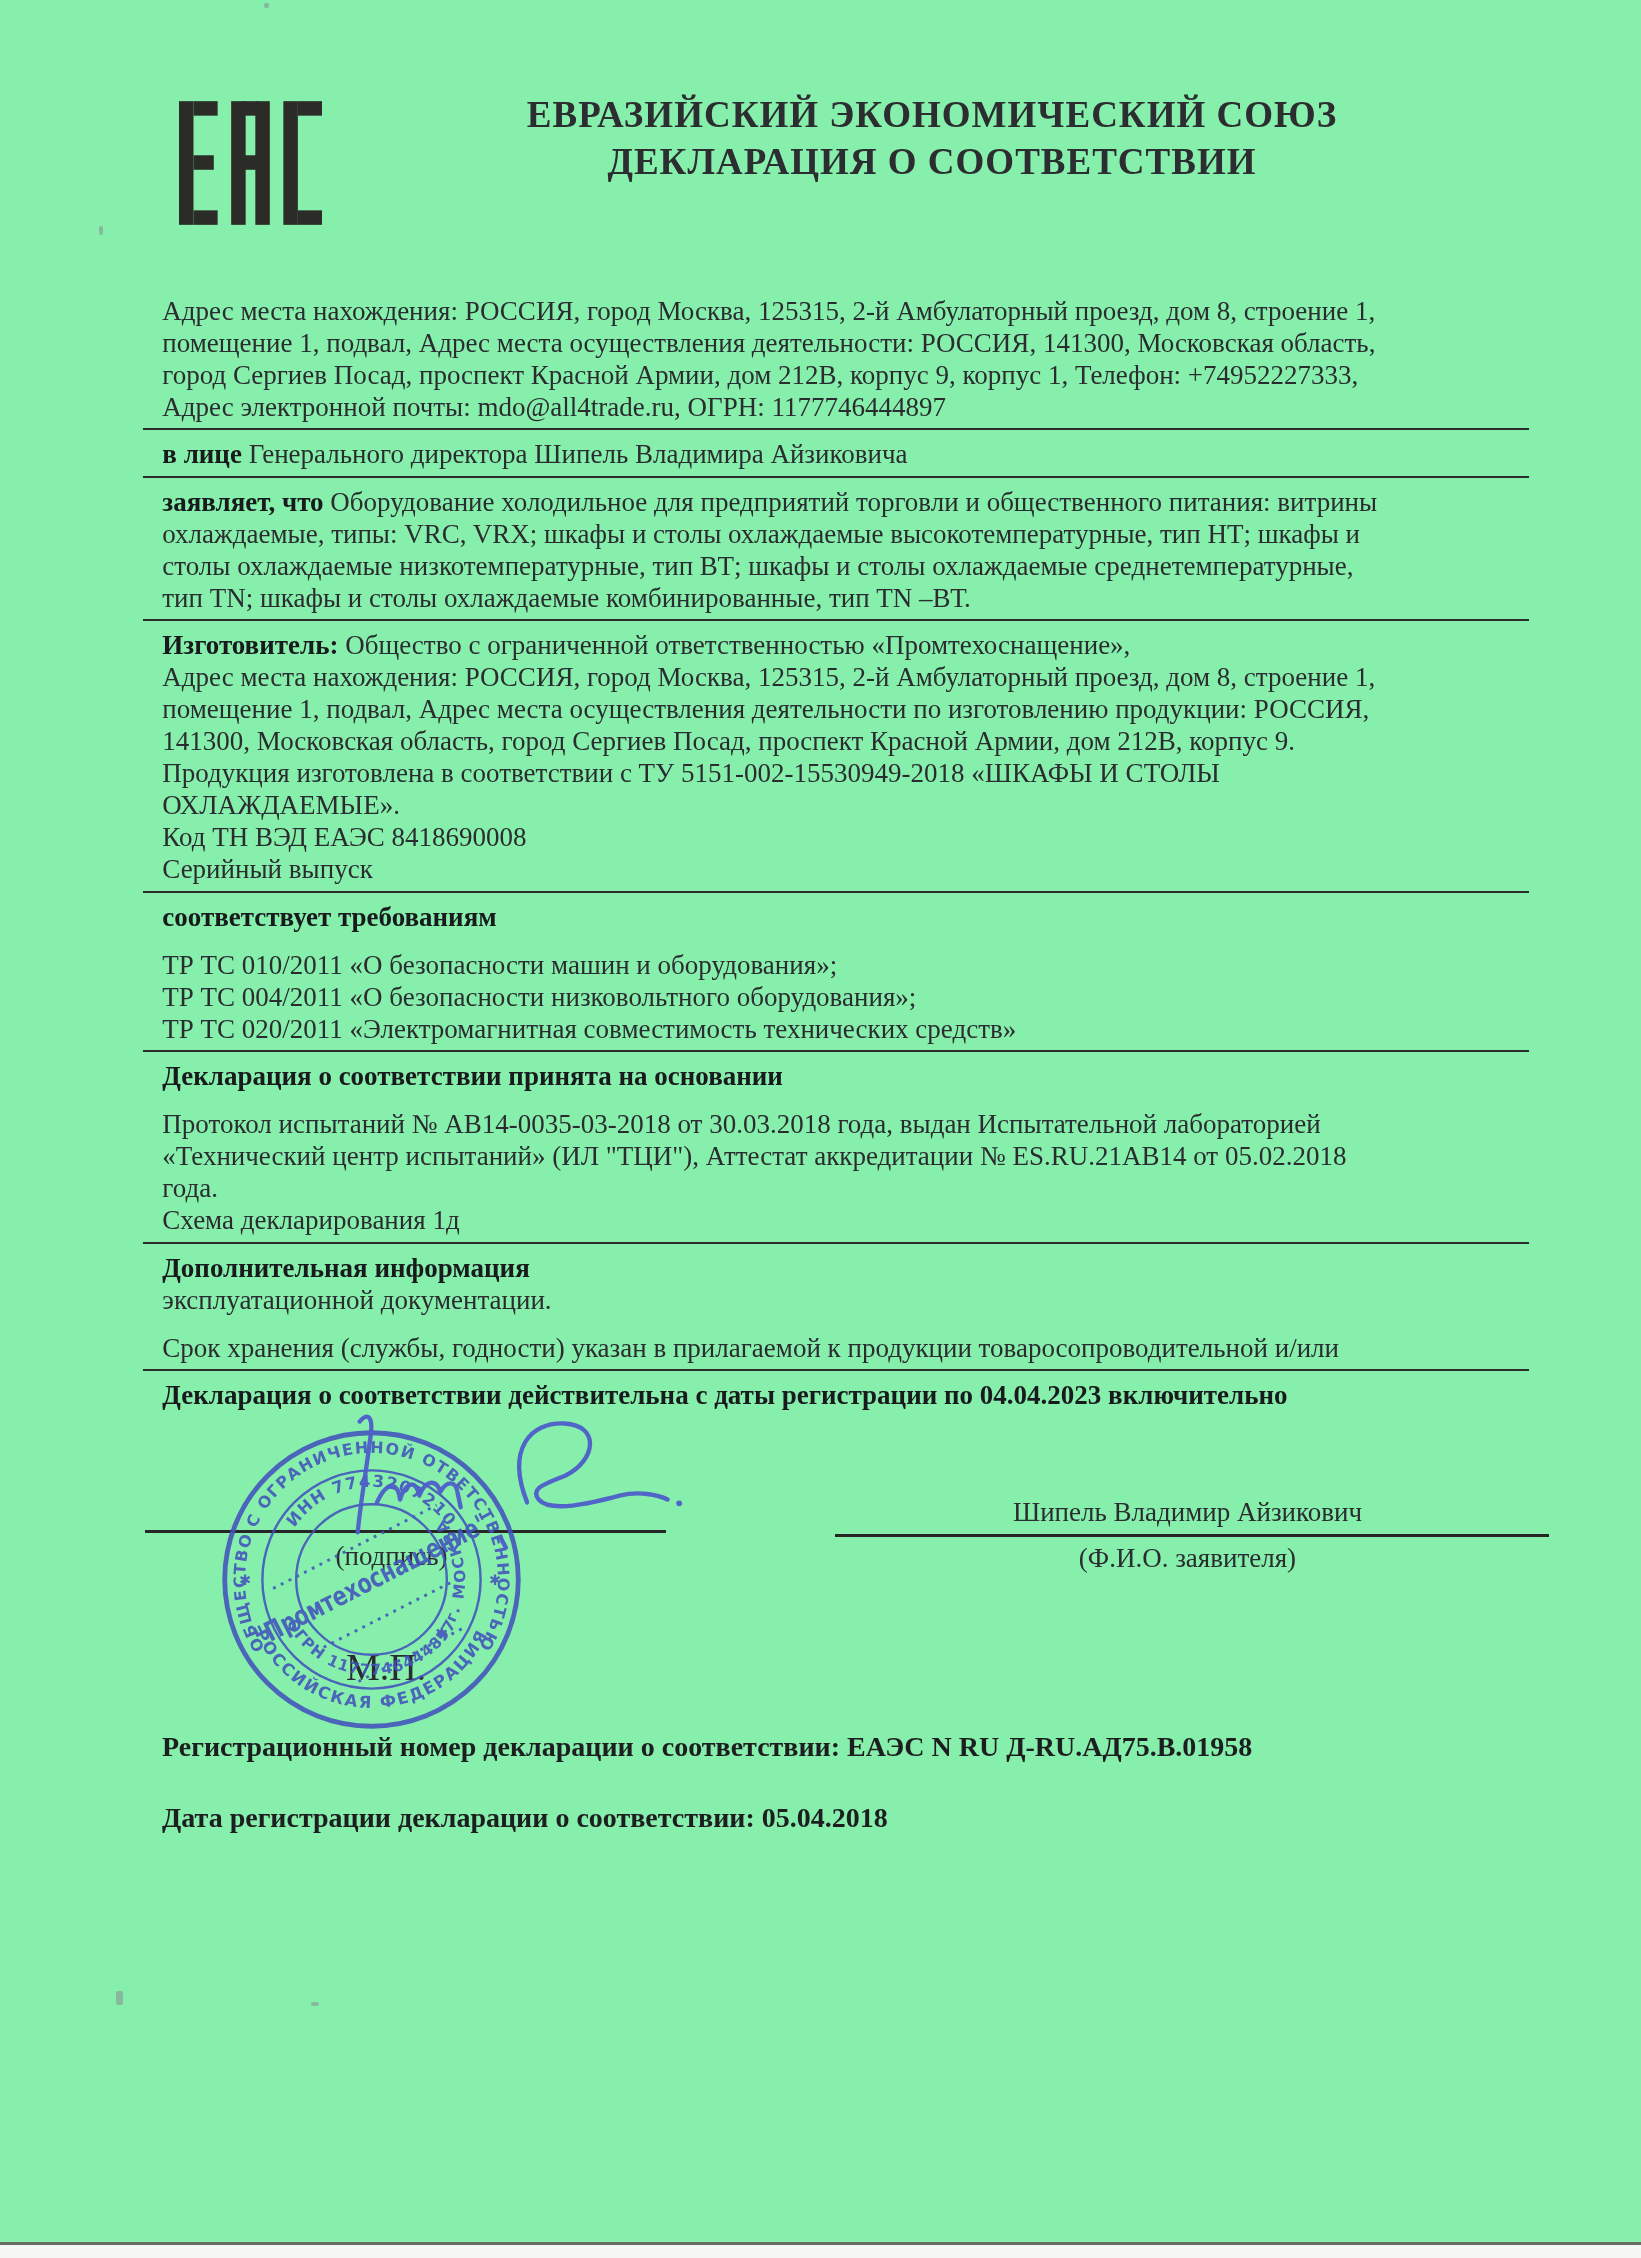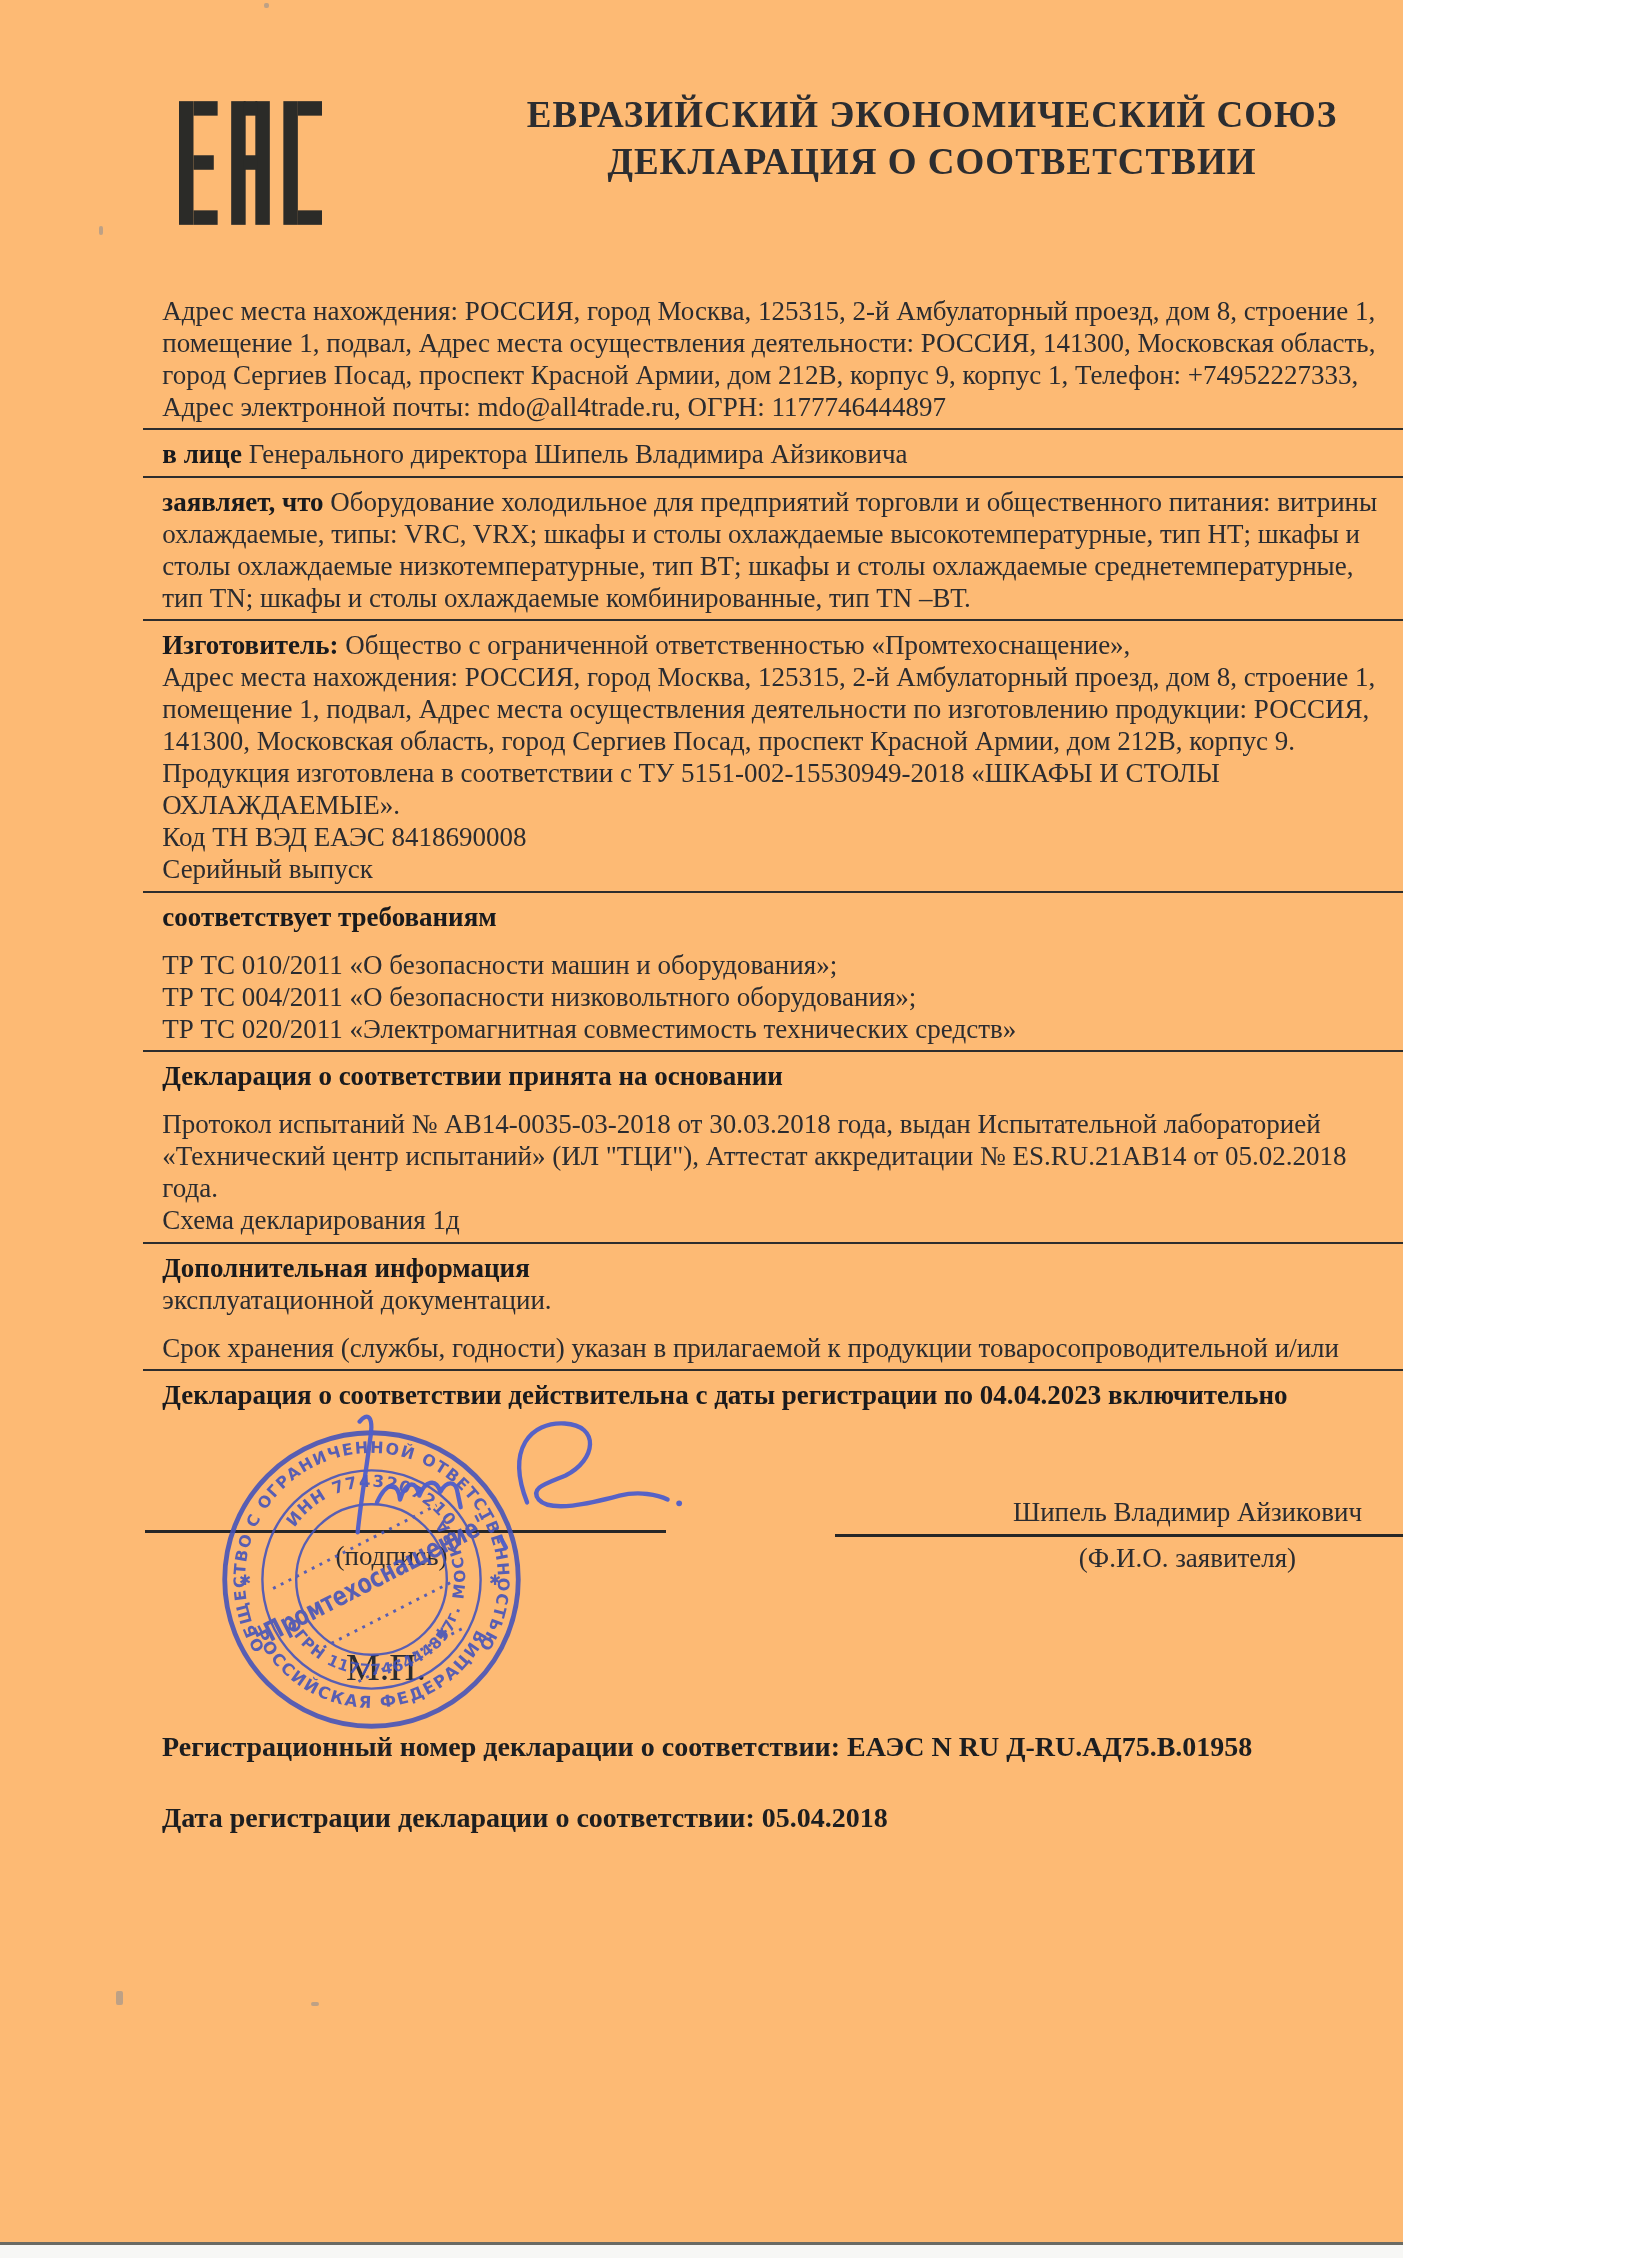--- a/index.html
+++ b/index.html
@@ -1,18 +1,18 @@
 <!DOCTYPE html>
 <html><head>
 <meta charset="utf-8">
 <style>
   html,body{margin:0;padding:0;}
   .page{
-    position:relative; width:1403px; height:2258px;
-    background:#fdba74; overflow:hidden;
+    position:relative; width:1641px; height:2258px;
+    background:#86efac; overflow:hidden;
     font-family:"Liberation Serif", serif; color:#2b2c30;
   }
   
   .eac-logo{position:absolute; left:179px; top:101px; width:143px; height:124px;}
   
   .title{
     position:absolute; left:377px; top:91px; width:1110px;
     text-align:center; font-weight:bold; font-size:37px; line-height:47px;
     letter-spacing:1px; color:#2c2d30;
   }

